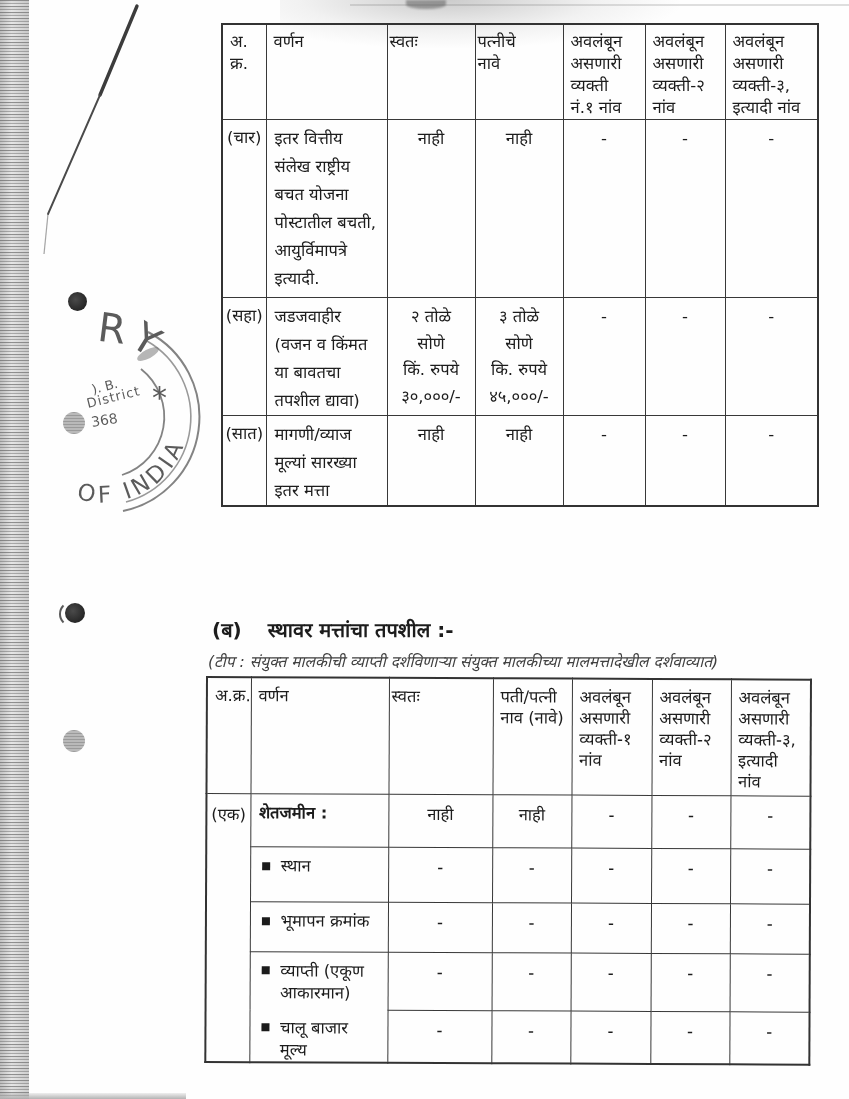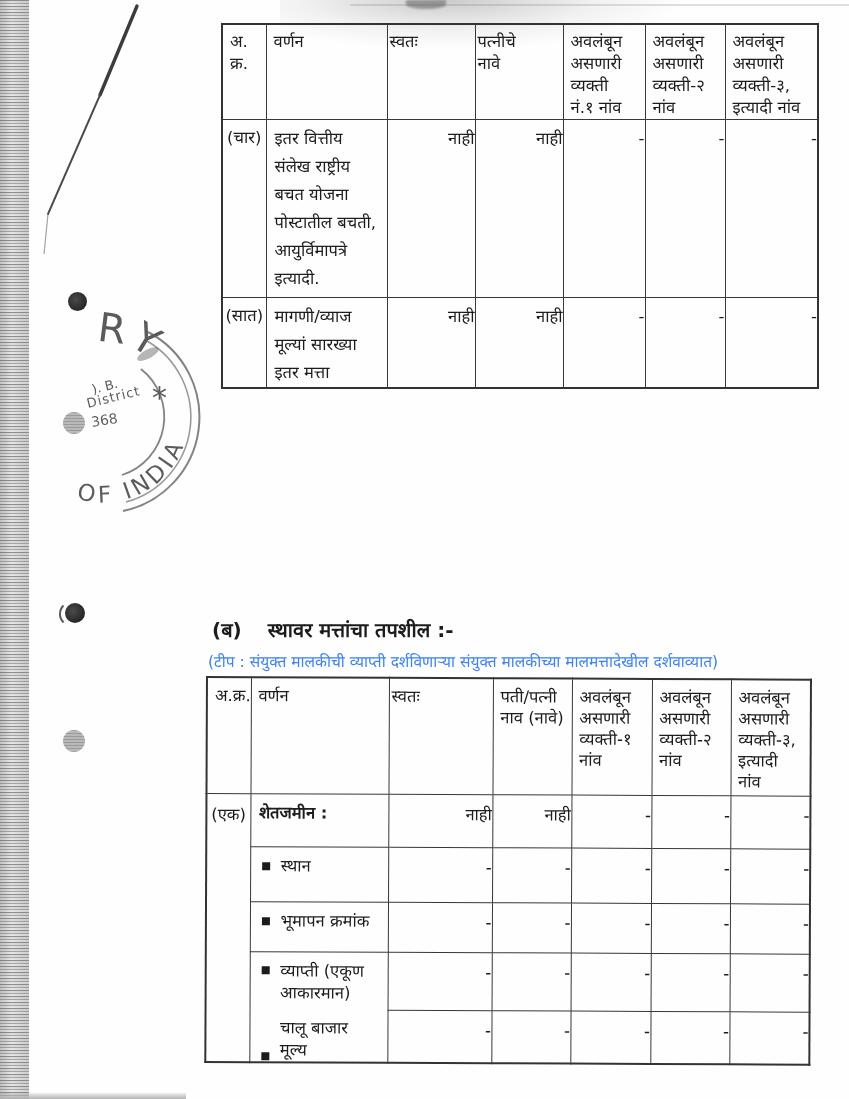--- a/index.html
+++ b/index.html
@@ -65,36 +65,36 @@
   .t1 { left:221px; top:23px; width:596px; border:2px solid #333; }
   .t2 { left:206px; top:676px; width:604px; border:2px solid #333;
         transform:rotate(0.25deg); transform-origin:top left; }
 
   th.hl { text-align:left; padding:6px 3px 0 7px; line-height:22px; }
   th.hc { text-align:left; padding:6px 2px 0 2px; line-height:22px; }
   .t2 th.hl, .t2 th.hc { line-height:21px; padding-top:7px; }
 
   td.sr  { text-align:center; padding-top:5px; line-height:26px; }
   td.desc{ text-align:left; padding:5px 2px 0 8px; line-height:28px; }
-  td.val { text-align:right; padding-top:6px; line-height:26.5px; }
+  td.val { text-align:center; padding-top:6px; line-height:26.5px; }
 
   .t2 td.sr  { padding-top:8px; }
   .t2 td.desc{ line-height:22px; padding-top:8px; }
   .t2 td.val { line-height:21px; padding-top:9px; }
 
   .bold { font-weight:bold;margin-top:31px; }
   .bullet {
     display:inline-block; width:8px; height:8px; background:#1b1b1b;
     margin:0 11px 1px 3px;
   }
 
   
   .section-b { position:absolute; left:212px; top:616px; font-size:20px; font-weight:bold;text-align:center; }
   .section-b .lbl { margin-right:26px; }
-  .note { position:absolute; left:208px; top:650px; font-size:15.5px; color:#3b82f6; }
+  .note { position:absolute; left:208px; top:650px; font-size:15.5px; color:#404040;font-style:italic; }
 </style>
 </head>
 <body>
 
 <div class="page">
 
   <div class="scan-band"></div>
   <div class="top-hairline"></div>
   <div class="top-smudge"></div>
   <div class="top-streak"></div>
@@ -170,20 +170,38 @@
 बचत योजना
 पोस्टातील बचती,
 आयुर्विमापत्रे
 इत्यादी.</td>
       <td class="val">नाही</td>
       <td class="val">नाही</td>
       <td class="val">-</td>
       <td class="val">-</td>
       <td class="val">-</td>
     </tr>
+    <tr style="height:116px">
+      <td class="sr">(सहा)</td>
+      <td class="desc">जडजवाहीर
+(वजन व किंमत
+या बावतचा
+तपशील द्यावा)</td>
+      <td class="val">२ तोळे
+सोणे
+किं. रुपये
+३०,०००/-</td>
+      <td class="val">३ तोळे
+सोणे
+कि. रुपये
+४५,०००/-</td>
+      <td class="val">-</td>
+      <td class="val">-</td>
+      <td class="val">-</td>
+    </tr>
     <tr style="height:84px">
       <td class="sr">(सात)</td>
       <td class="desc">मागणी/व्याज
 मूल्यां सारख्या
 इतर मत्ता</td>
       <td class="val">नाही</td>
       <td class="val">नाही</td>
       <td class="val">-</td>
       <td class="val">-</td>
       <td class="val">-</td>
@@ -255,21 +273,21 @@
     <tr style="height:58px">
       <td class="desc" style="display:flex;border:none;"><span class="bullet" style="margin-top:6px;flex:none;"></span><span>व्याप्ती (एकूण
 आकारमान)</span></td>
       <td class="val">-</td>
       <td class="val">-</td>
       <td class="val">-</td>
       <td class="val">-</td>
       <td class="val">-</td>
     </tr>
     <tr style="height:44px">
-      <td class="desc" style="display:flex;border:none;align-items:flex-end;"><span class="bullet" style="margin-top:6px;flex:none;"></span><span>चालू बाजार
+      <td class="desc" style="display:flex;border:none;"><span class="bullet" style="margin-top:6px;flex:none;"></span><span>चालू बाजार
 मूल्य</span></td>
       <td class="val">-</td>
       <td class="val">-</td>
       <td class="val">-</td>
       <td class="val">-</td>
       <td class="val">-</td>
     </tr>
   </tbody>
     </table>
 

